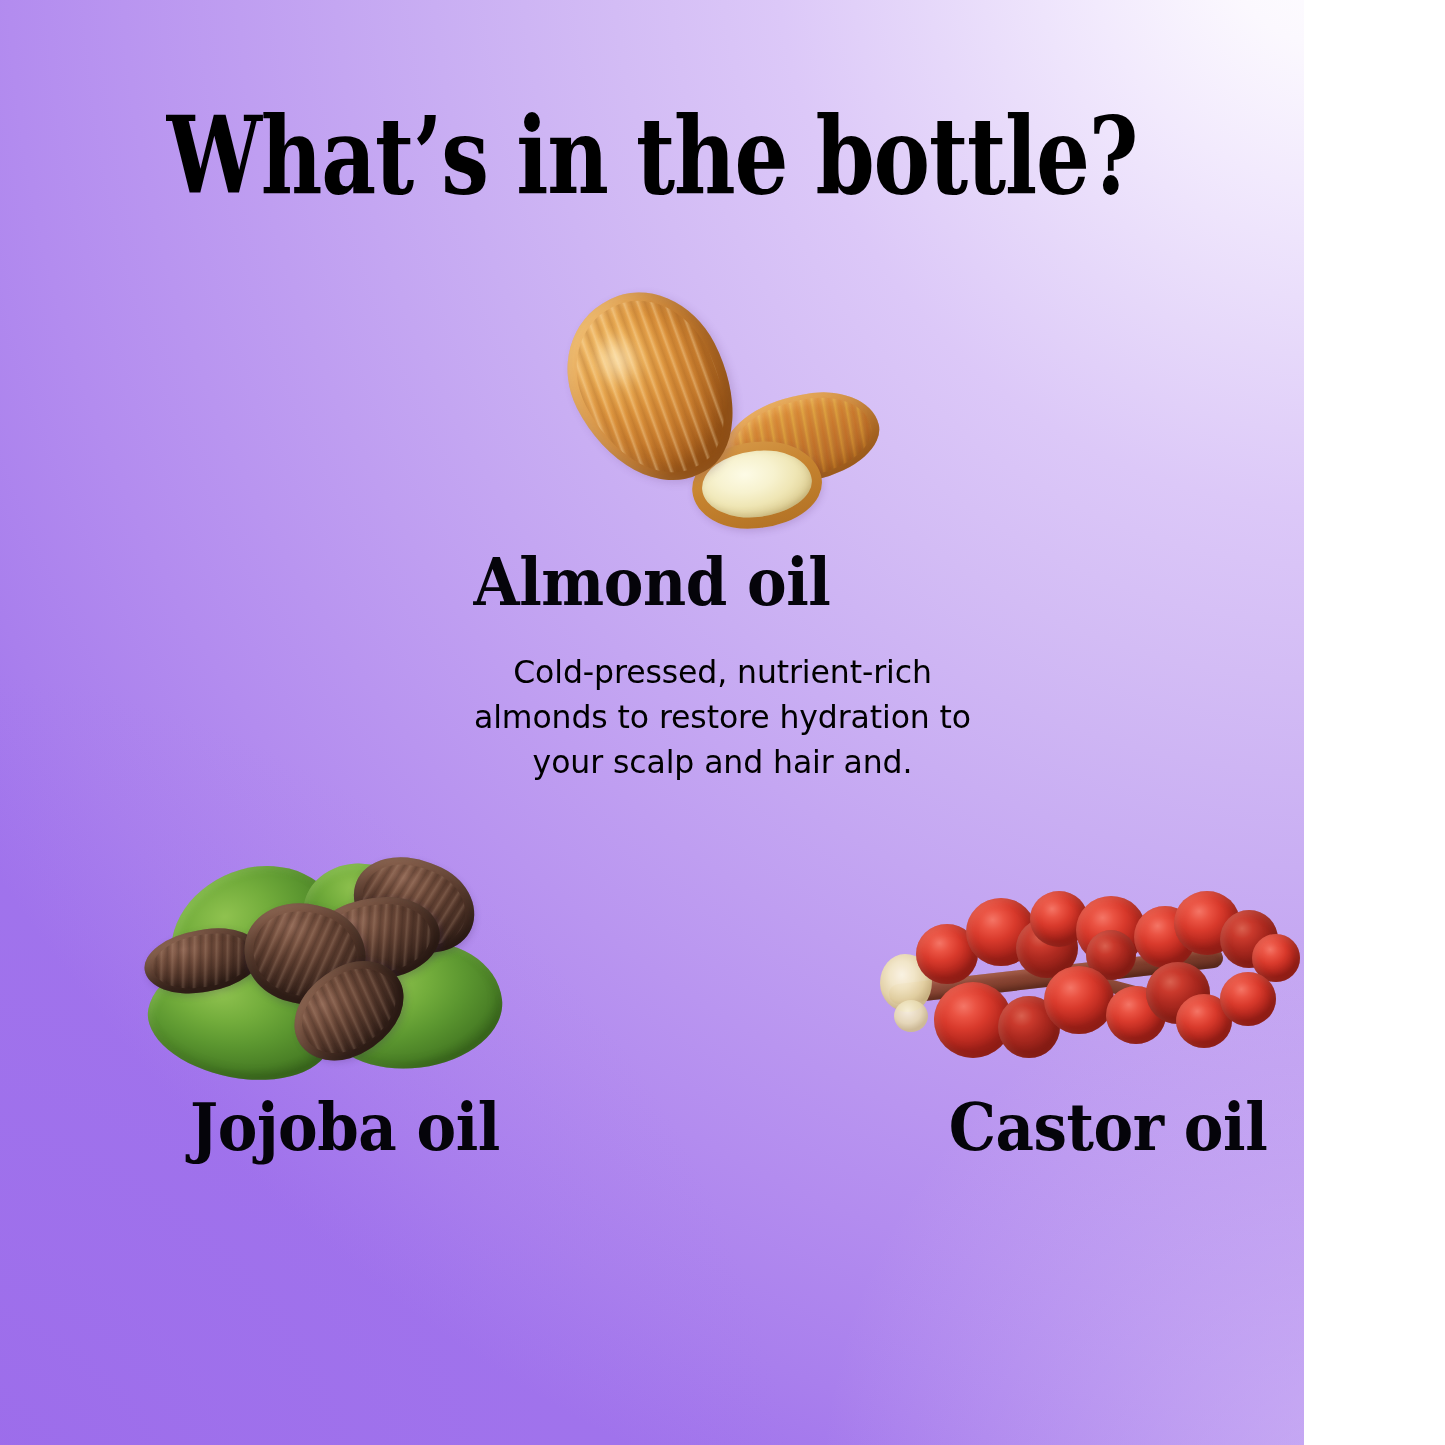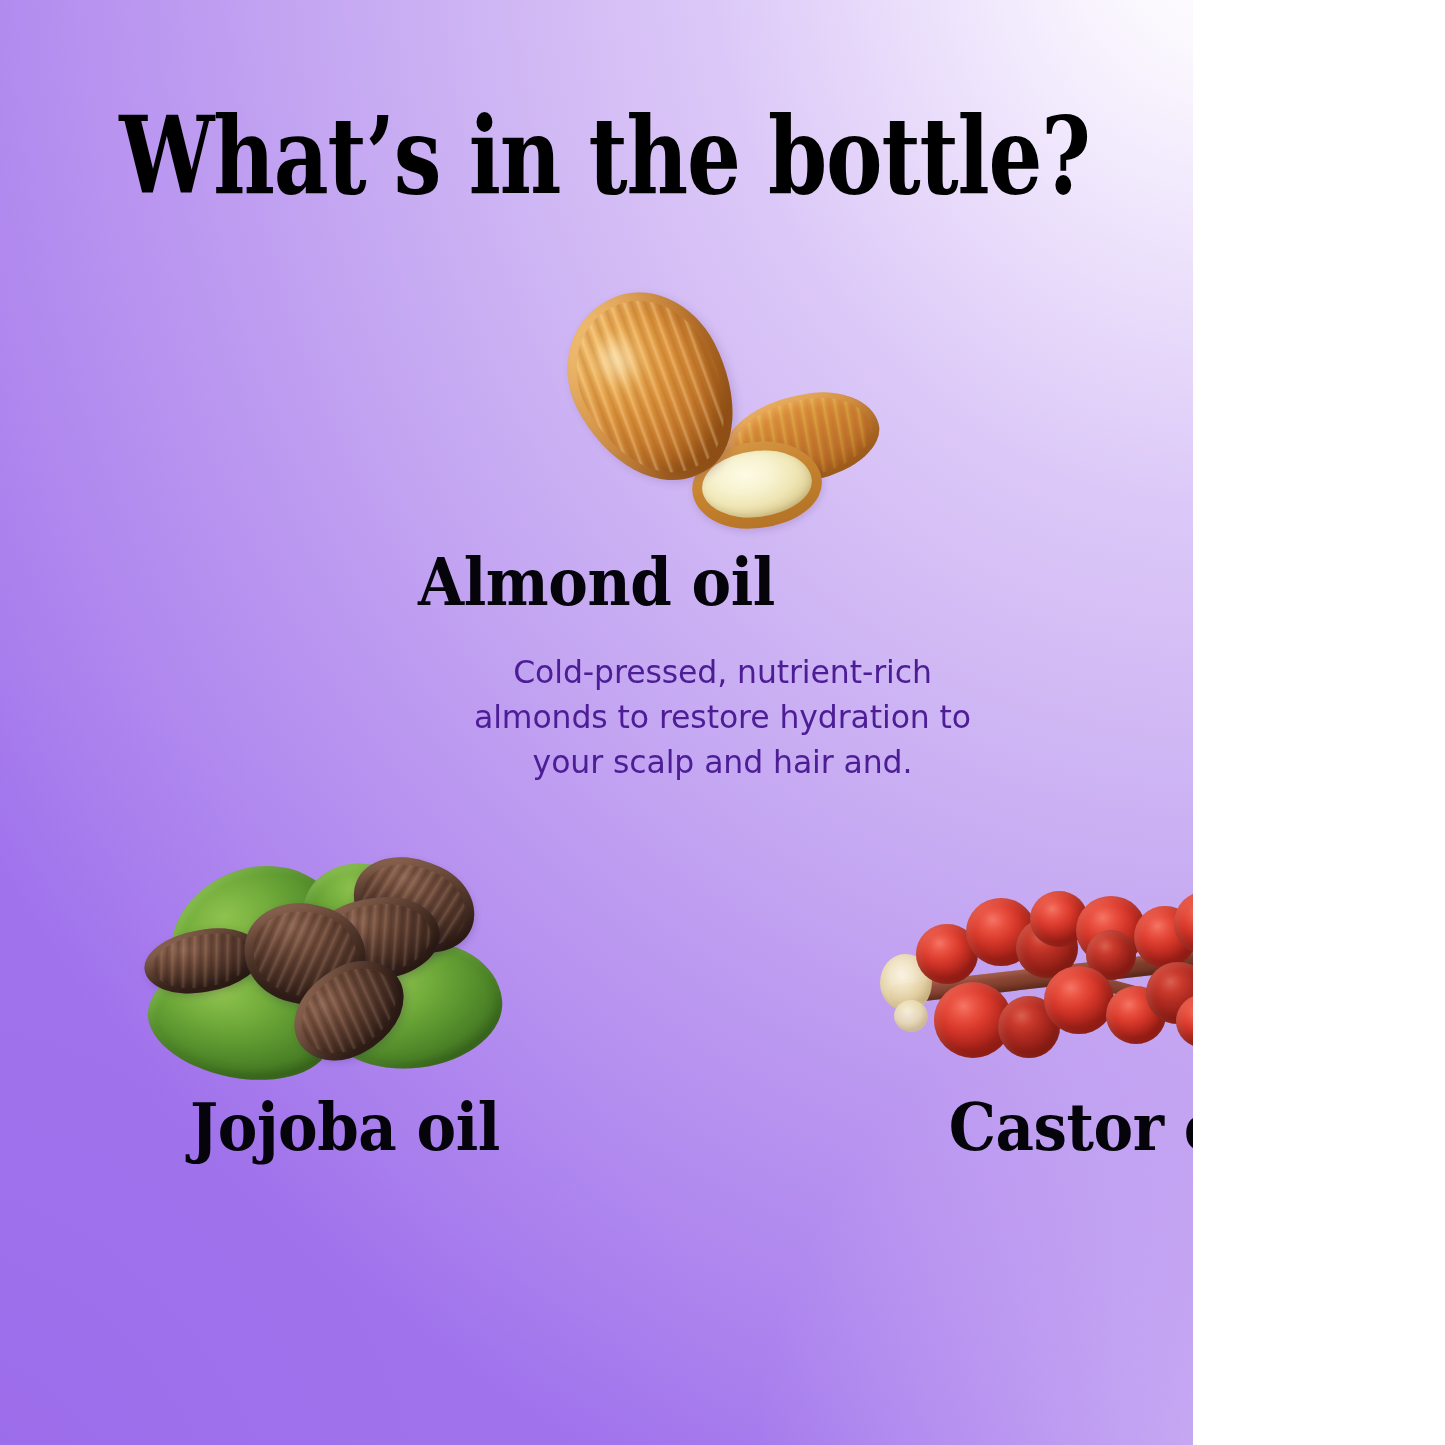--- a/index.html
+++ b/index.html
@@ -3,21 +3,21 @@
 <meta charset="utf-8">
 <title>What's in the bottle?</title>
 <style>
   html, body {
     margin: 0;
     padding: 0;
     background: #ffffff;
   }
   #poster {
     position: relative;
-    width: 1193px;
+    width: 1304px;
     height: 1445px;
     overflow: hidden;
     font-family: "Liberation Sans", sans-serif;
     background-color: #b189ef;
   }
   
   .bg-base {
     position: absolute;
     inset: 0;
     background:
@@ -81,21 +81,21 @@
     color: #05040a;
     text-align: center;
     white-space: nowrap;
     transform: scaleX(0.90);
   }
   .item-body {
     position: absolute;
     font-family: "DejaVu Sans", "Liberation Sans", sans-serif;
     font-size: 31.5px;
     line-height: 45px;
-    color: #4c1d95;
+    color: #000000;
     text-align: center;
     letter-spacing: -0.1px;
   }
 
   
   .art { position: absolute; }
 
   .almond-art { left: 572px; top: 288px; width: 310px; height: 250px; }
 
   .almond-back {

